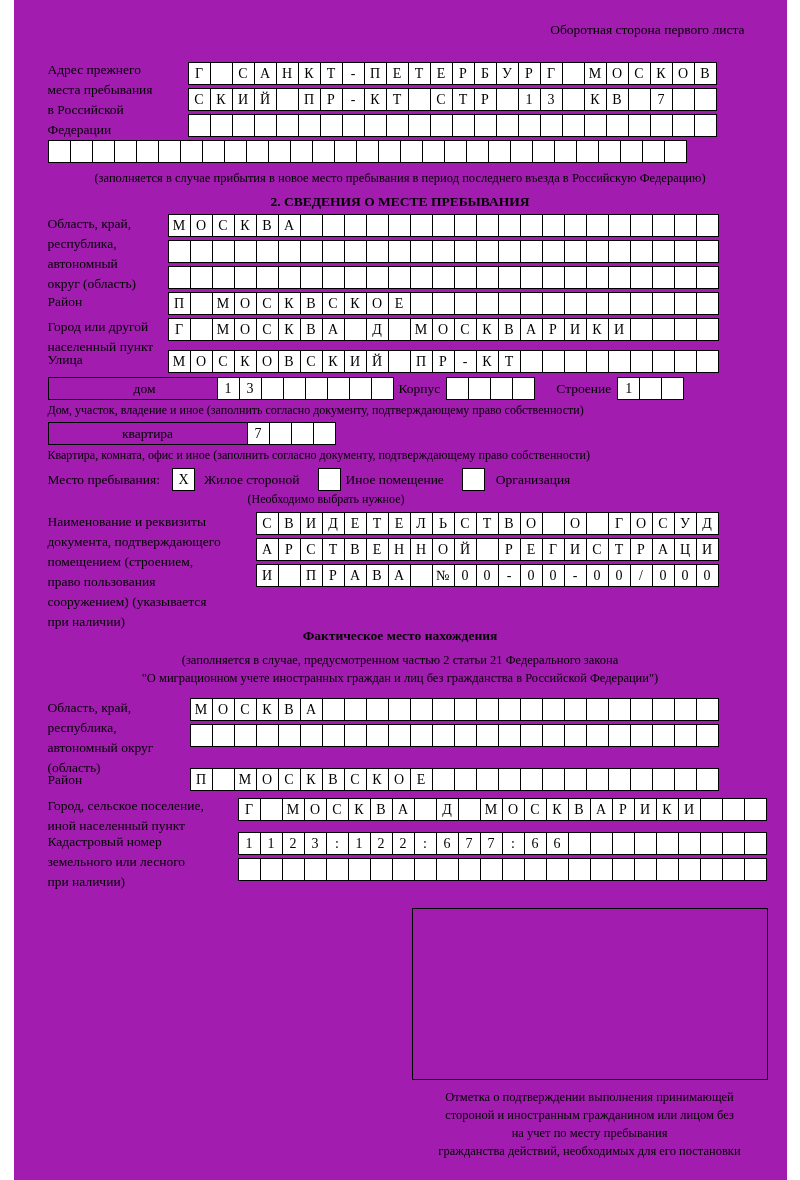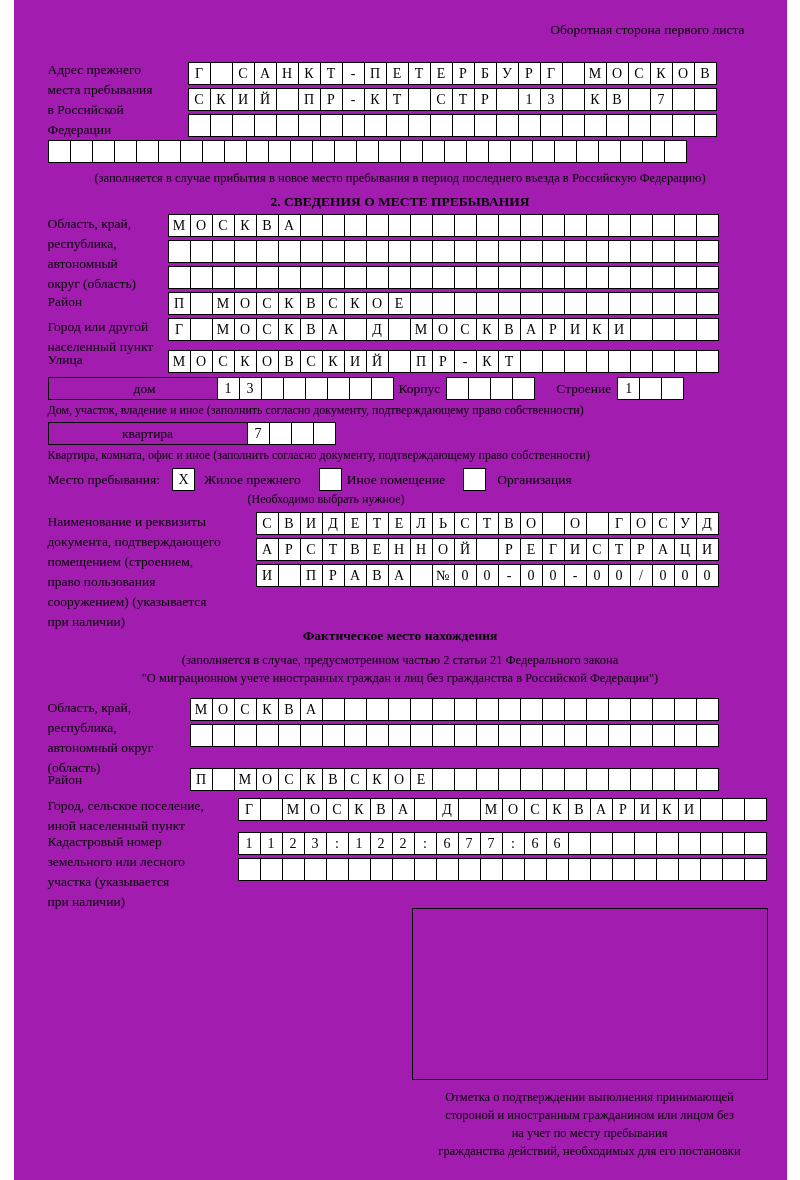--- a/index.html
+++ b/index.html
@@ -445,21 +445,21 @@
       <div class="cell"></div>
       <div class="cell"></div>
     </div>
   </div>
 
   <div class="labelblock lbl-sm" style="left:34px; top:447px;">Квартира, комната, офис и иное (заполнить согласно документу, подтверждающему право собственности)</div>
 
   <div class="boxline" style="left:34px; top:468px;">
     <span class="inline-lbl" style="margin-left:0;">Место пребывания:</span>
     <div class="cell" style="margin-left:6px;">X</div>
-    <span class="inline-lbl" style="margin-left:10px;">Жилое прежнего</span>
+    <span class="inline-lbl" style="margin-left:10px;">Жилое стороной</span>
     <div class="cell" style="margin-left:12px;"></div>
     <span class="inline-lbl" style="">Иное помещение</span>
     <div class="cell" style="margin-left:12px;"></div>
     <span class="inline-lbl" style="margin-left:12px;">Организация</span>
   </div>
   <div class="labelblock lbl-sm" style="left:234px; top:491px;">(Необходимо выбрать нужное)</div>
 
   <div class="labelblock lbl" style="left:34px; top:512px; width:210px;">
     <div>Наименование и реквизиты</div>
     <div>документа, подтверждающего</div>
@@ -661,21 +661,20 @@
     <div class="cell">К</div>
     <div class="cell">И</div>
     <div class="cell"></div>
     <div class="cell"></div>
     <div class="cell"></div>
   </div>
 
   <div class="labelblock lbl" style="left:34px; top:832px; width:190px;">
     <div>Кадастровый номер</div>
     <div>земельного или лесного</div>
-    <div>участка (указывается</div>
     <div>при наличии)</div>
   </div>
 
   <div class="row cells" style="left:224px; top:832px;">
     <div class="cell">1</div>
     <div class="cell">1</div>
     <div class="cell">2</div>
     <div class="cell">3</div>
     <div class="cell">:</div>
     <div class="cell">1</div>

